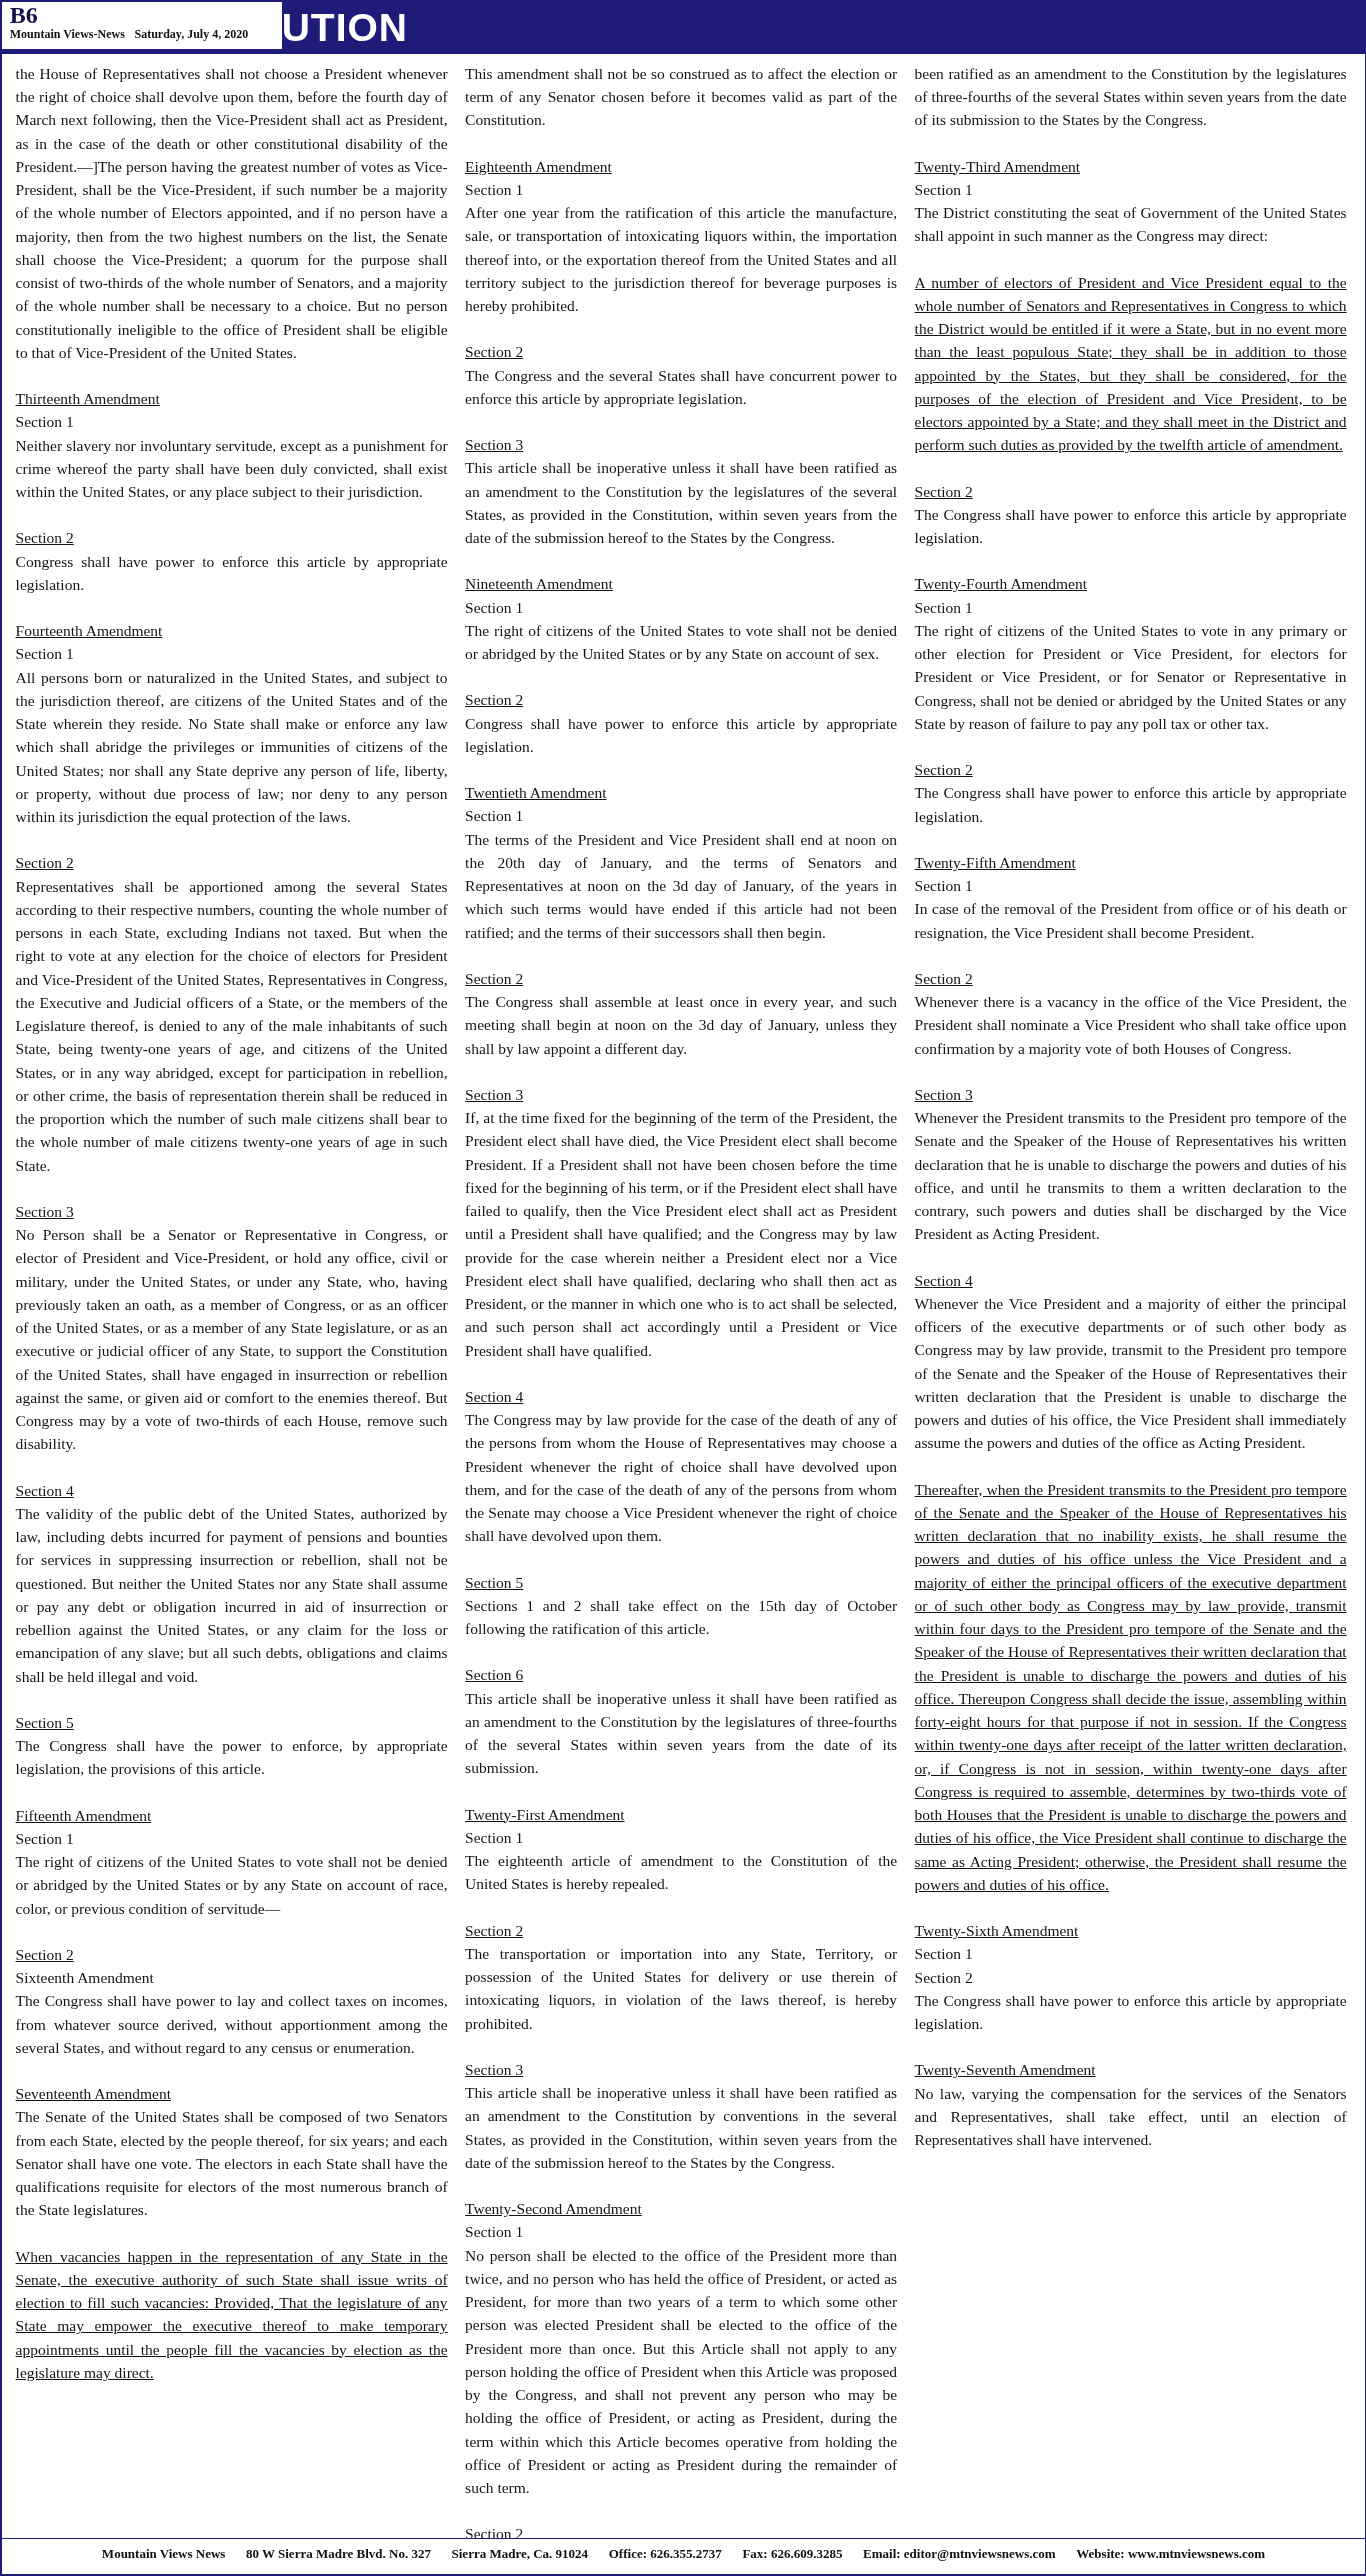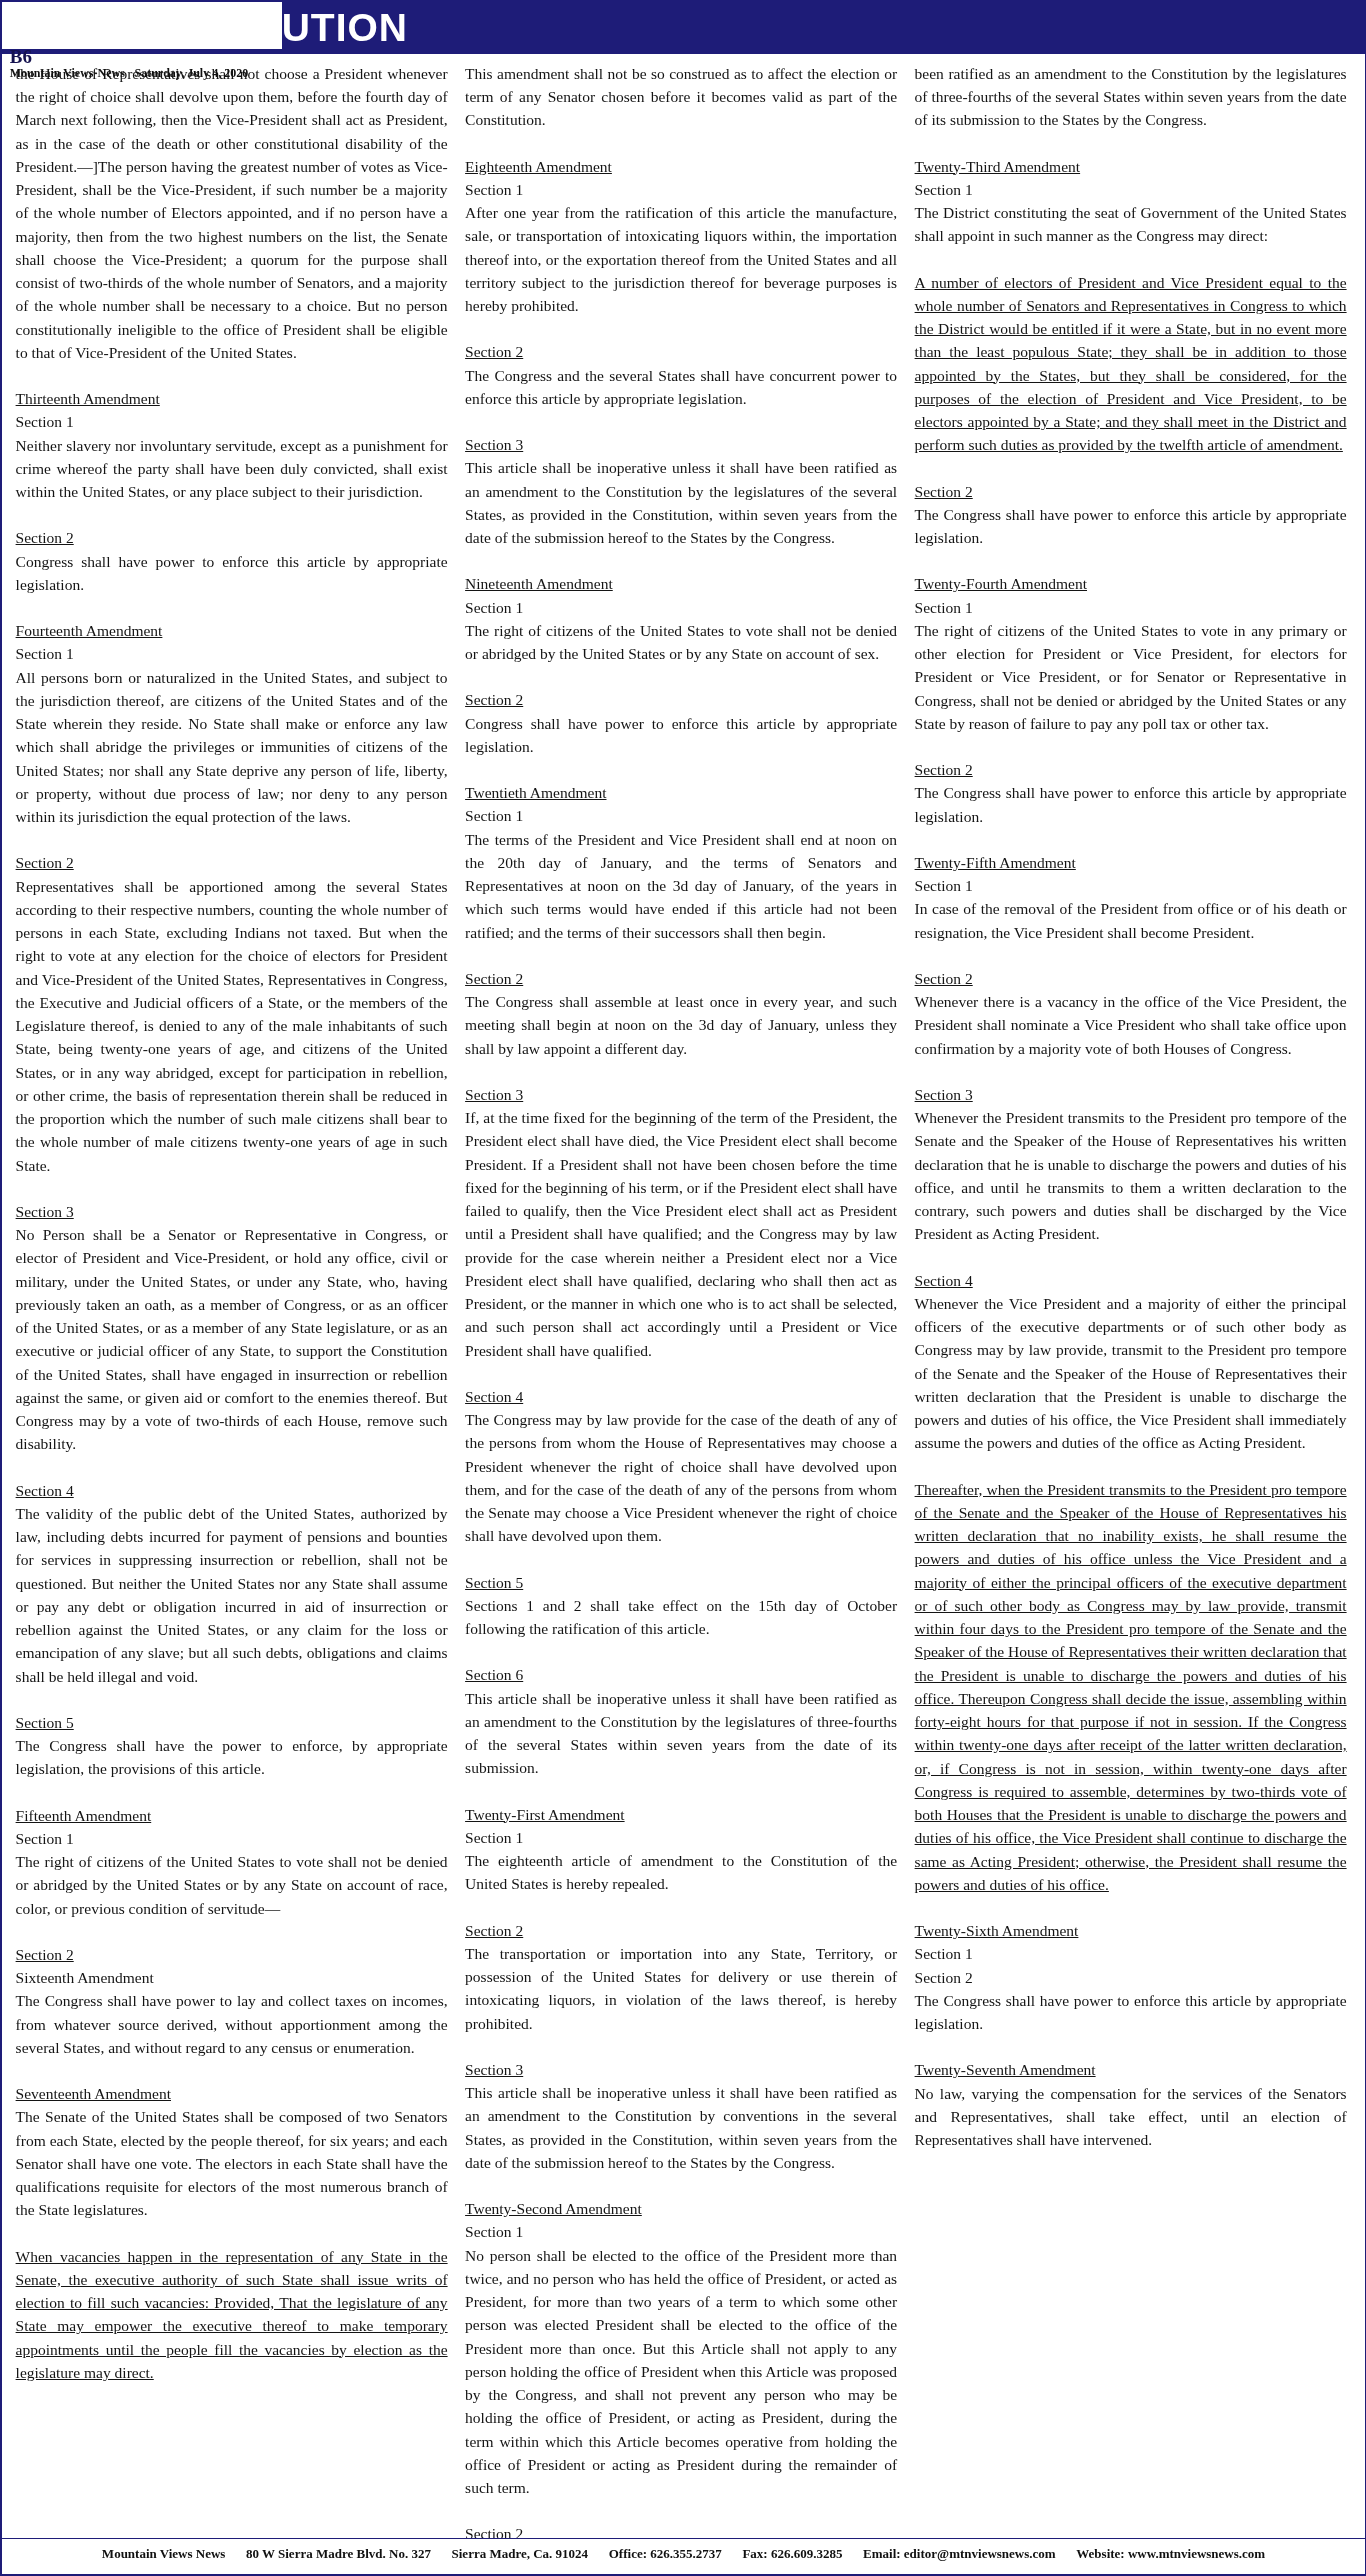--- a/index.html
+++ b/index.html
@@ -41,24 +41,23 @@
     left: 0; top: 0;
     width: 280px;
     height: 47px;
     background: #ffffff;
     padding: 1px 7.8px 0 7.8px;
     z-index: 2;
   }
   .page-number {
     font-family: "Liberation Serif", serif;
     font-weight: 700;
-    font-size: 19px;
+    font-size: 24px;
     line-height: 1.0;
     color: #15124f;
-    margin-top: 44px;
   }
   .mast-line {
     font-size: 12px;
     font-weight: 700;
     color: #111111;
     white-space: nowrap;
   }
   .mast-line .mast-date { margin-left: 9.7px; }
 
   

